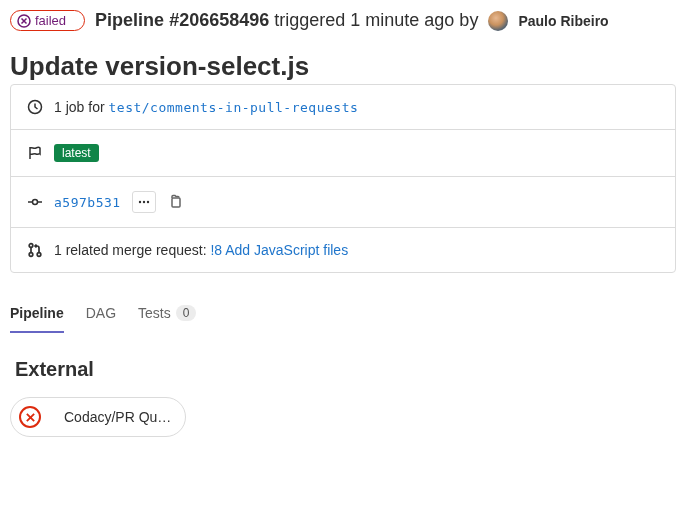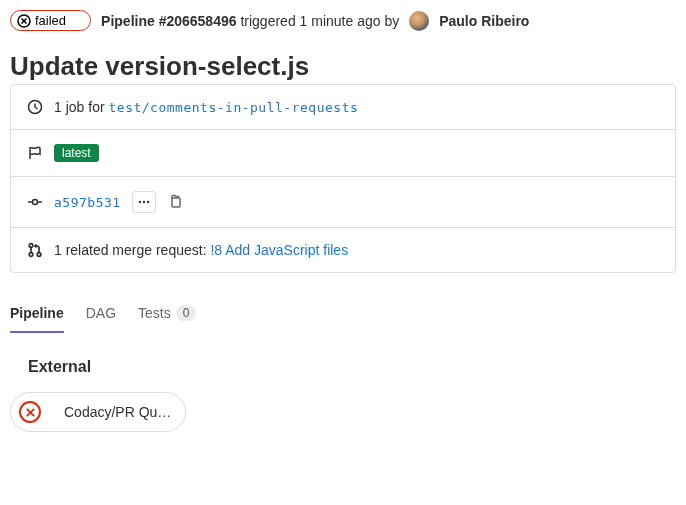--- a/index.html
+++ b/index.html
@@ -1,37 +1,37 @@
 <!DOCTYPE html>
 <html><head>
 <meta charset="utf-8">
 <style>
 *{box-sizing:border-box;margin:0;padding:0}
 body{font-family:-apple-system,BlinkMacSystemFont,"Segoe UI",Helvetica,Arial,sans-serif;color:#303030;background:#fff;padding:10px}
 .header-row{display:flex;align-items:center;gap:10px;margin-bottom:20px}
-.status-badge{display:inline-flex;align-items:center;gap:4px;border:1px solid #dd2b0e;color:#000000;border-radius:12px;padding:2px 24px 2px 6px;font-size:13px}
+.status-badge{display:inline-flex;align-items:center;gap:4px;border:1px solid #dd2b0e;color:#701a75;border-radius:12px;padding:2px 18px 2px 6px;font-size:13px}
 .status-badge svg{width:14px;height:14px}
-.pipeline-text{font-size:14px;color:#303030}
+.pipeline-text{font-size:18px;color:#303030}
 .pipeline-text b{font-weight:600}
 .avatar{width:20px;height:20px;border-radius:50%;background:radial-gradient(circle at 40% 35%,#e8b890 0%,#c9925f 40%,#5a6570 70%)}
 .title{font-size:26px;font-weight:600;margin-bottom:2px}
 .box{border:1px solid #dbdbdb;border-radius:4px}
 .row{display:flex;align-items:center;gap:11px;padding:14px 16px;border-bottom:1px solid #dbdbdb;font-size:14px}
 .row:last-child{border-bottom:none}
 .row svg{width:16px;height:16px;flex-shrink:0;color:#303030}
 .link{color:#1f75cb;text-decoration:none}
 .mono{font-family:ui-monospace,SFMono-Regular,Menlo,Consolas,monospace;font-size:13px;letter-spacing:0.5px}
 .tag{background:#108548;color:#ffffff;font-size:12px;padding:2px 8px;border-radius:3px;font-weight:500}
 .icon-btn{border:1px solid #dbdbdb;border-radius:3px;padding:3px 4px;color:#666;background:#fff;display:inline-flex;align-items:center;justify-content:center;cursor:pointer}
 .icon-btn svg{width:14px;height:14px}
 .tabs{display:flex;gap:22px;margin-top:24px;border-bottom:1px solid transparent;padding-bottom:0}
 .tab{font-size:14px;padding:8px 0 12px;color:#666;cursor:pointer;display:flex;align-items:center;gap:5px}
 .tab.active{color:#303030;font-weight:600;box-shadow:inset 0 -2px 0 #6666c4}
 .count{background:#ececec;color:#505050;border-radius:10px;padding:1px 7px;font-size:12px}
-.stage-name{font-weight:600;font-size:16px;margin:24px 0 16px 18px}
+.stage-name{font-weight:600;font-size:20px;margin:24px 0 16px 5px}
 .job-pill{display:inline-flex;align-items:center;gap:23px;border:1px solid #dbdbdb;border-radius:20px;padding:8px 14px 8px 8px;font-size:14px;cursor:pointer;max-width:180px}
 .job-pill .circ{width:22px;height:22px;border:2px solid #dd2b0e;border-radius:50%;display:flex;align-items:center;justify-content:center;color:#dd2b0e;flex-shrink:0}
 .job-pill .circ svg{width:11px;height:11px}
 .job-pill span.name{white-space:nowrap;overflow:hidden;text-overflow:ellipsis}
 </style>
 </head>
 <body>
 
 
 

